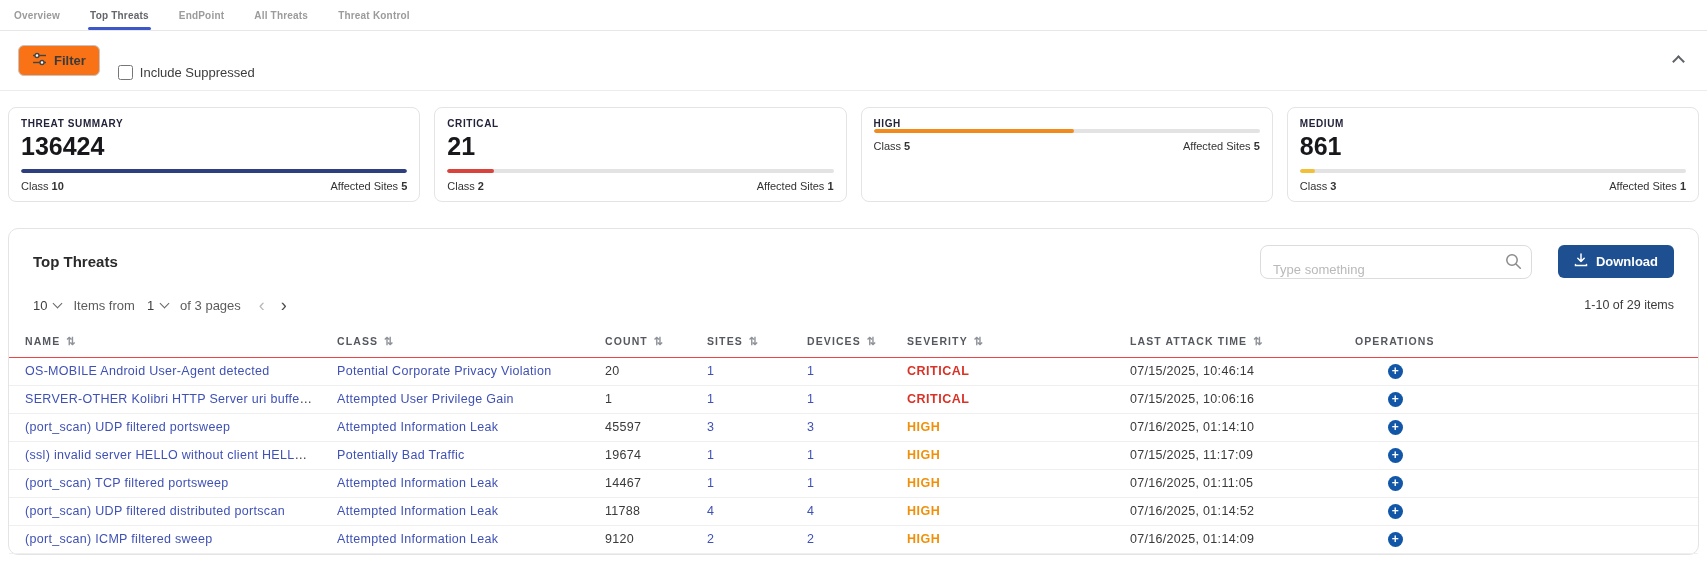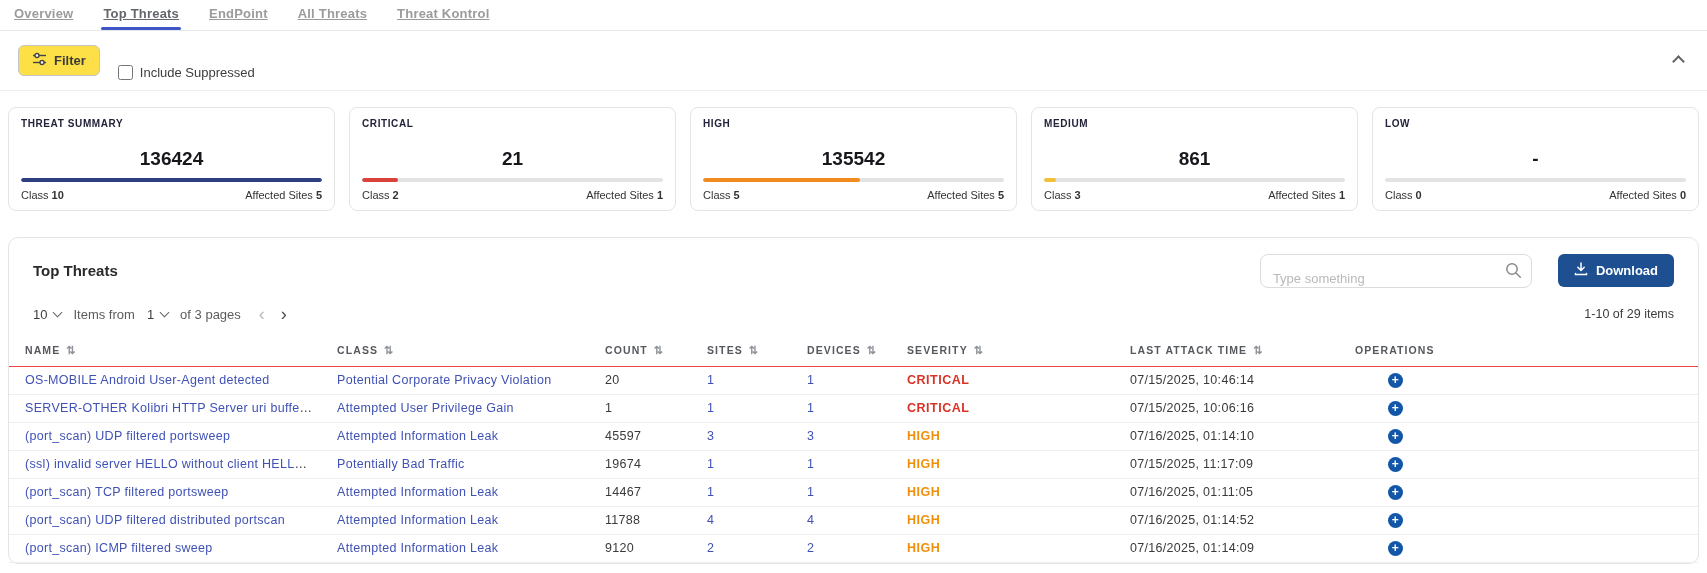--- a/index.html
+++ b/index.html
@@ -3,47 +3,47 @@
 <meta charset="utf-8">
 <style>
   * { box-sizing: border-box; margin: 0; padding: 0; }
   html, body { width: 1707px; height: 573px; overflow: hidden; background: #ffffff;
     font-family: "Liberation Sans", sans-serif; color: #333; }
 
   
   .tabs { display: flex; gap: 26px; align-items: flex-end; padding: 0 12px;
     height: 31px; border-bottom: 1px solid #e7e7e7; }
   .tab { position: relative; background: none; border: none; cursor: pointer;
-    font-family: inherit; font-size: 13px; font-weight: 700; color: #9b9b9b;
-    padding: 6px 2px 9px; letter-spacing: 0.2px; text-decoration: underline; }
+    font-family: inherit; font-size: 10px; font-weight: 700; color: #9b9b9b;
+    padding: 6px 2px 9px; letter-spacing: 0.2px; }
   .tab.active { color: #63666b; }
   .tab.active::after { content: ""; position: absolute; left: 0; right: 0; bottom: 0;
     height: 3px; background: #3d57c9; border-radius: 2px; }
 
   
   .filter-row { display: flex; align-items: center; gap: 18px;
     padding: 10px 18px; border-bottom: 1px solid #ececec; }
   .filter-btn { display: inline-flex; align-items: center; gap: 7px; cursor: pointer;
-    border: 1px solid #c4c4c4; background: #fde047; border-radius: 6px;
+    border: 1px solid #c4c4c4; background: #f97316; border-radius: 6px;
     padding: 6px 13px; font-family: inherit; font-size: 13px; font-weight: 700; color: #3a3a3a; }
   .chk { display: inline-flex; gap: 7px; font-size: 13px;
     color: #3d3d3d; cursor: pointer; margin-top: 24px; }
   .chk input { width: 15px; height: 15px; margin: 0; accent-color: #3f51b5; cursor: pointer; }
   .collapse-btn { margin-left: auto; background: none; border: none; cursor: pointer; padding: 4px 6px; }
   .chev-up { display: inline-block; width: 9px; height: 9px;
     border-left: 2px solid #5f6368; border-top: 2px solid #5f6368;
     transform: rotate(45deg); margin-top: 4px; }
 
   
   .cards { display: flex; gap: 14px; padding: 16px 8px 22px; }
   .card { flex: 1; border: 1px solid #e4e4e4; border-radius: 8px; background: #fff;
     padding: 10px 12px 9px; }
   .card-label { font-size: 10px; font-weight: 700; letter-spacing: 0.6px; color: #23233b; }
-  .card-value { font-size: 19px; font-weight: 700; color: #17171c; text-align: center;
-    margin: 19px 0 8px; line-height: 1.15; }
+  .card-value { font-size: 25px; font-weight: 700; color: #17171c; text-align: left;
+    margin: 3px 0 8px; line-height: 1.15; }
   .card-bar { height: 4px; background: #e3e3e3; border-radius: 2px; overflow: hidden; }
   .card-bar-fill { height: 100%; border-radius: 2px; }
   .card-foot { display: flex; justify-content: space-between; font-size: 11px;
     color: #333; margin-top: 7px; }
   .card-foot b { margin-left: 3px; }
 
   
   .panel { margin: 4px 8px 0; border: 1px solid #e4e4e4; border-radius: 10px; background: #fff; }
   .panel-head { display: flex; align-items: center; padding: 16px 24px 10px; }
   .panel-title { font-size: 15px; font-weight: 700; color: #2a2a2a; }
@@ -139,49 +139,37 @@
     <div class="card-bar">
       <div class="card-bar-fill" style="width: 12%; background: rgb(217, 67, 59);"></div>
     </div>
     <div class="card-foot">
       <span><span class="fl">Class</span><b class="fv">2</b></span>
       <span><span class="al">Affected Sites</span><b class="av">1</b></span>
     </div>
   </div>
       <div class="card">
     <div class="card-label">HIGH</div>
-    <div class="card-value">135542</div>
     <div class="card-bar">
       <div class="card-bar-fill" style="width: 52%; background: rgb(242, 139, 29);"></div>
     </div>
     <div class="card-foot">
       <span><span class="fl">Class</span><b class="fv">5</b></span>
       <span><span class="al">Affected Sites</span><b class="av">5</b></span>
     </div>
   </div>
       <div class="card">
     <div class="card-label">MEDIUM</div>
     <div class="card-value">861</div>
     <div class="card-bar">
       <div class="card-bar-fill" style="width: 4%; background: rgb(242, 192, 55);"></div>
     </div>
     <div class="card-foot">
       <span><span class="fl">Class</span><b class="fv">3</b></span>
       <span><span class="al">Affected Sites</span><b class="av">1</b></span>
-    </div>
-  </div>
-      <div class="card">
-    <div class="card-label">LOW</div>
-    <div class="card-value">-</div>
-    <div class="card-bar">
-      <div class="card-bar-fill" style="width: 0%; background: rgb(158, 158, 158);"></div>
-    </div>
-    <div class="card-foot">
-      <span><span class="fl">Class</span><b class="fv">0</b></span>
-      <span><span class="al">Affected Sites</span><b class="av">0</b></span>
     </div>
   </div>
     </div>
 
   <section class="panel">
     <div class="panel-head">
       <span class="panel-title">Top Threats</span>
       <div class="head-right">
         <span class="search-wrap">
           <input class="search-input" type="text" placeholder="Type something" style="">

